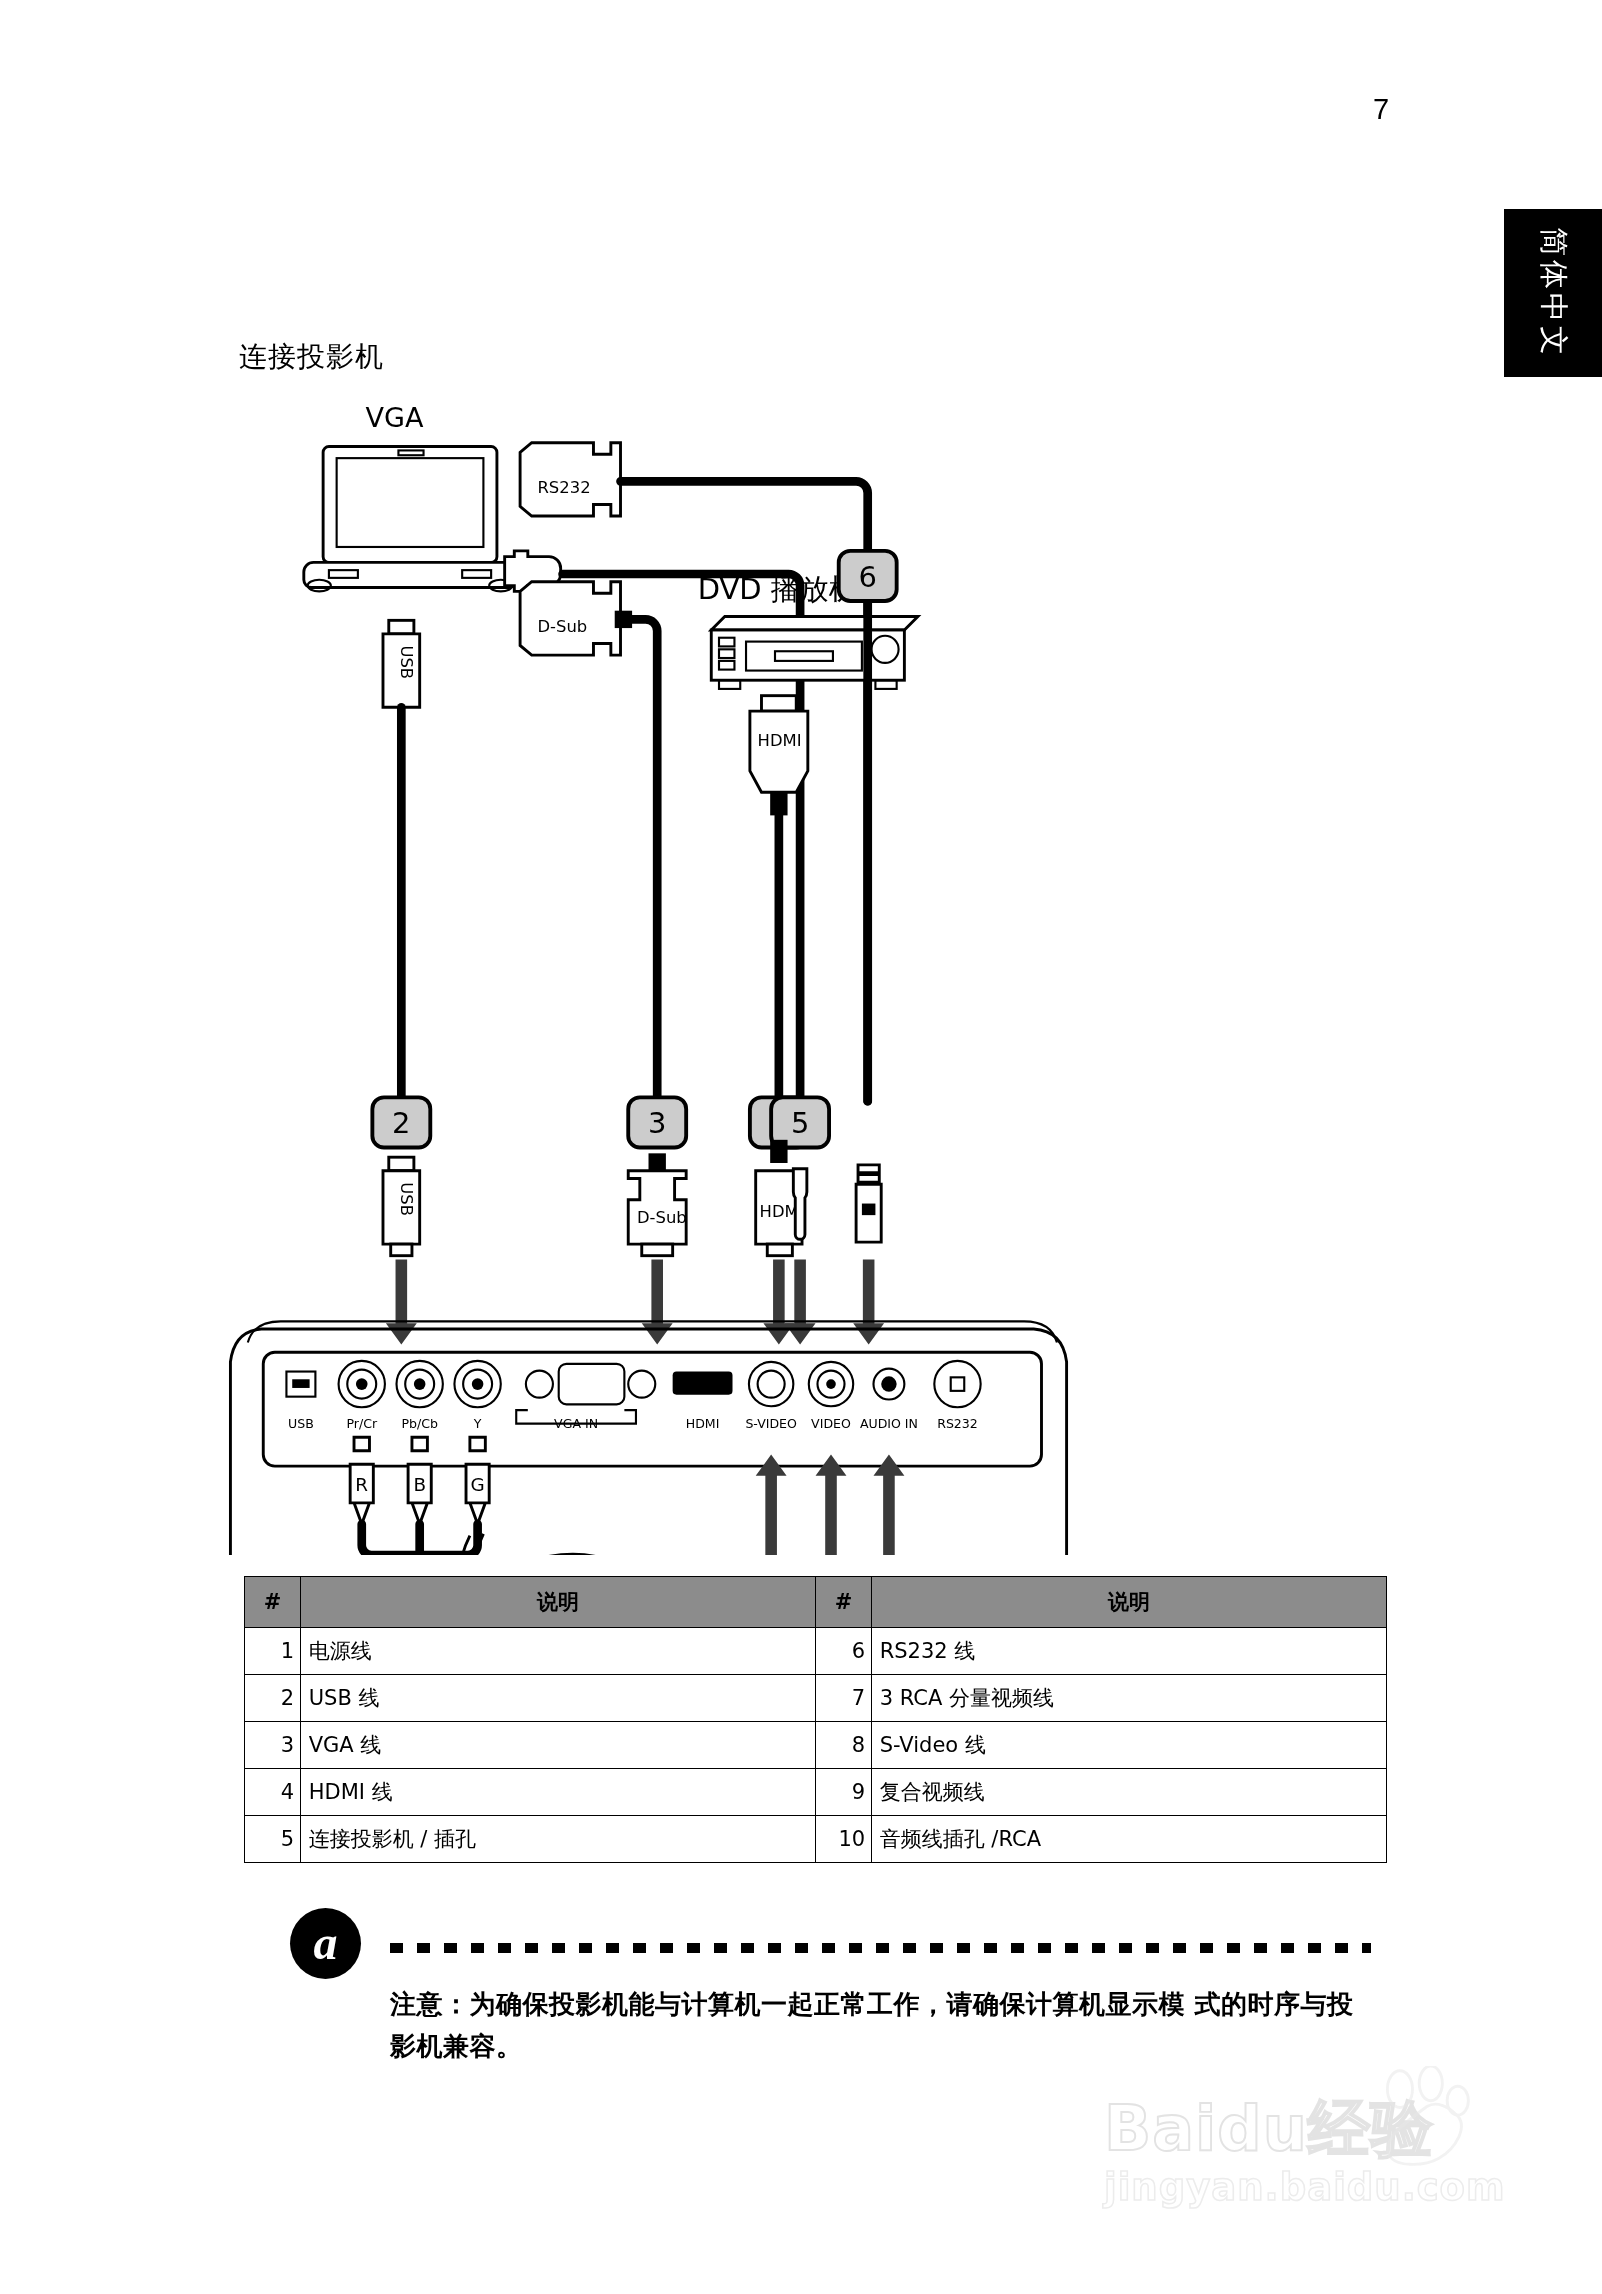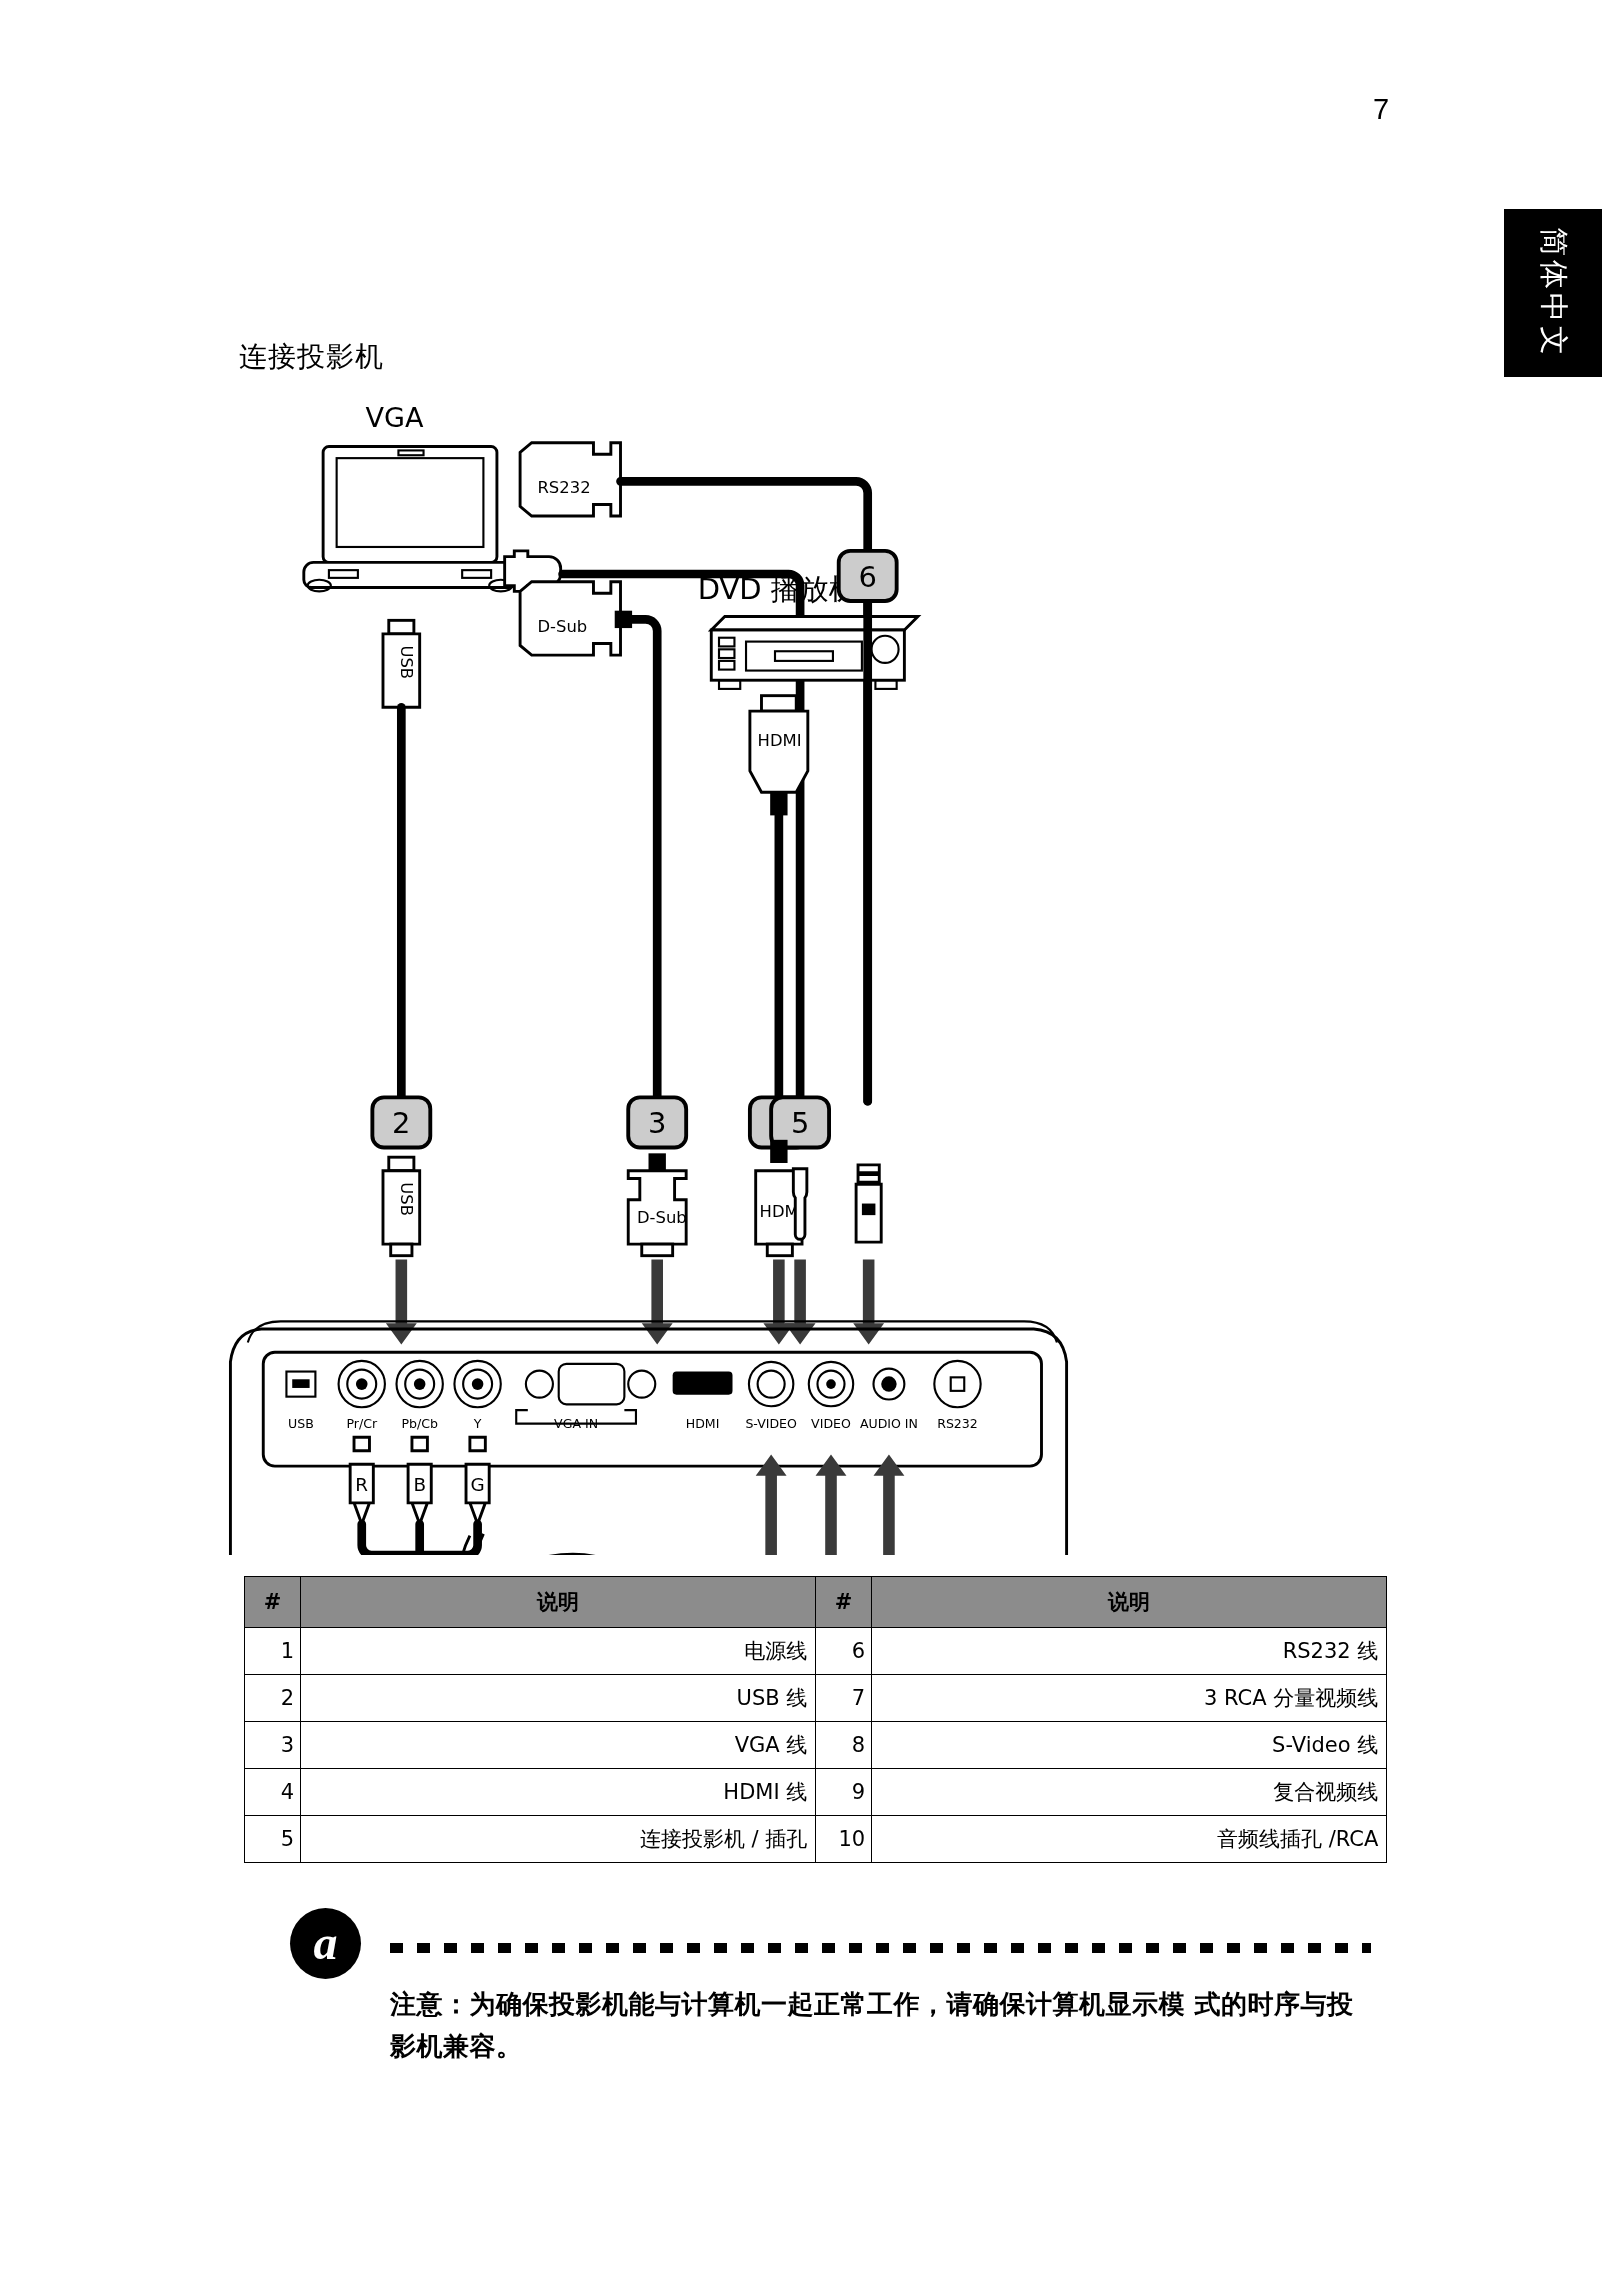--- a/index.html
+++ b/index.html
@@ -53,21 +53,21 @@
   #legend-table td,#legend-table th{
     border:1.9px solid #000;
     font-size:21px;
     font-family:"DejaVu Sans","Liberation Sans",sans-serif;
     padding:0 7.7px;height:46px;vertical-align:middle;
   }
   #legend-table thead th{
     background:#8c8c8c;font-weight:700;text-align:center;height:50px;
   }
   #legend-table td.num{text-align:right;padding-right:5.8px;width:56px;}
-  #legend-table td.desc{text-align:right;}
+  #legend-table td.desc{text-align:left;}
   .col-num{width:56px;}
   .col-desc{width:515px;}
 
   
   #note-block{position:absolute;left:290px;top:1904px;width:1081px;}
   #note-icon{
     position:absolute;left:0;top:3.9px;width:71px;height:71px;border-radius:50%;
     background:#000;
   }
   #note-icon .glyph{
@@ -594,15 +594,27 @@
     <div id="note-icon">
       <div class="glyph">a</div>
     </div>
     <div id="note-dots"></div>
     <div id="note-text">
       <span>注意：为确保投影机能与计算机一起正常工作，请确保计算机显示模</span>
       <span>式的时序与投影机兼容。</span>
     </div>
   </div>
 
+  <div id="watermark">
+    <div id="wm-main">Baidu经验</div>
+    <div id="wm-sub">jingyan.baidu.com</div>
+    <svg id="wm-paw" viewBox="0 0 120 110">
+      <g fill="none" stroke="#e8e8e8" stroke-width="3">
+        <ellipse cx="34" cy="24" rx="13" ry="19"></ellipse>
+        <ellipse cx="66" cy="18" rx="12" ry="18"></ellipse>
+        <ellipse cx="94" cy="36" rx="11" ry="15"></ellipse>
+        <path d="M62 42 C 40 58 18 74 22 90 C 26 106 60 104 74 96 C 92 86 106 62 92 50 C 84 42 72 36 62 42 z"></path>
+      </g>
+    </svg>
+  </div>
 
 </div>
 
 
 </body></html>

